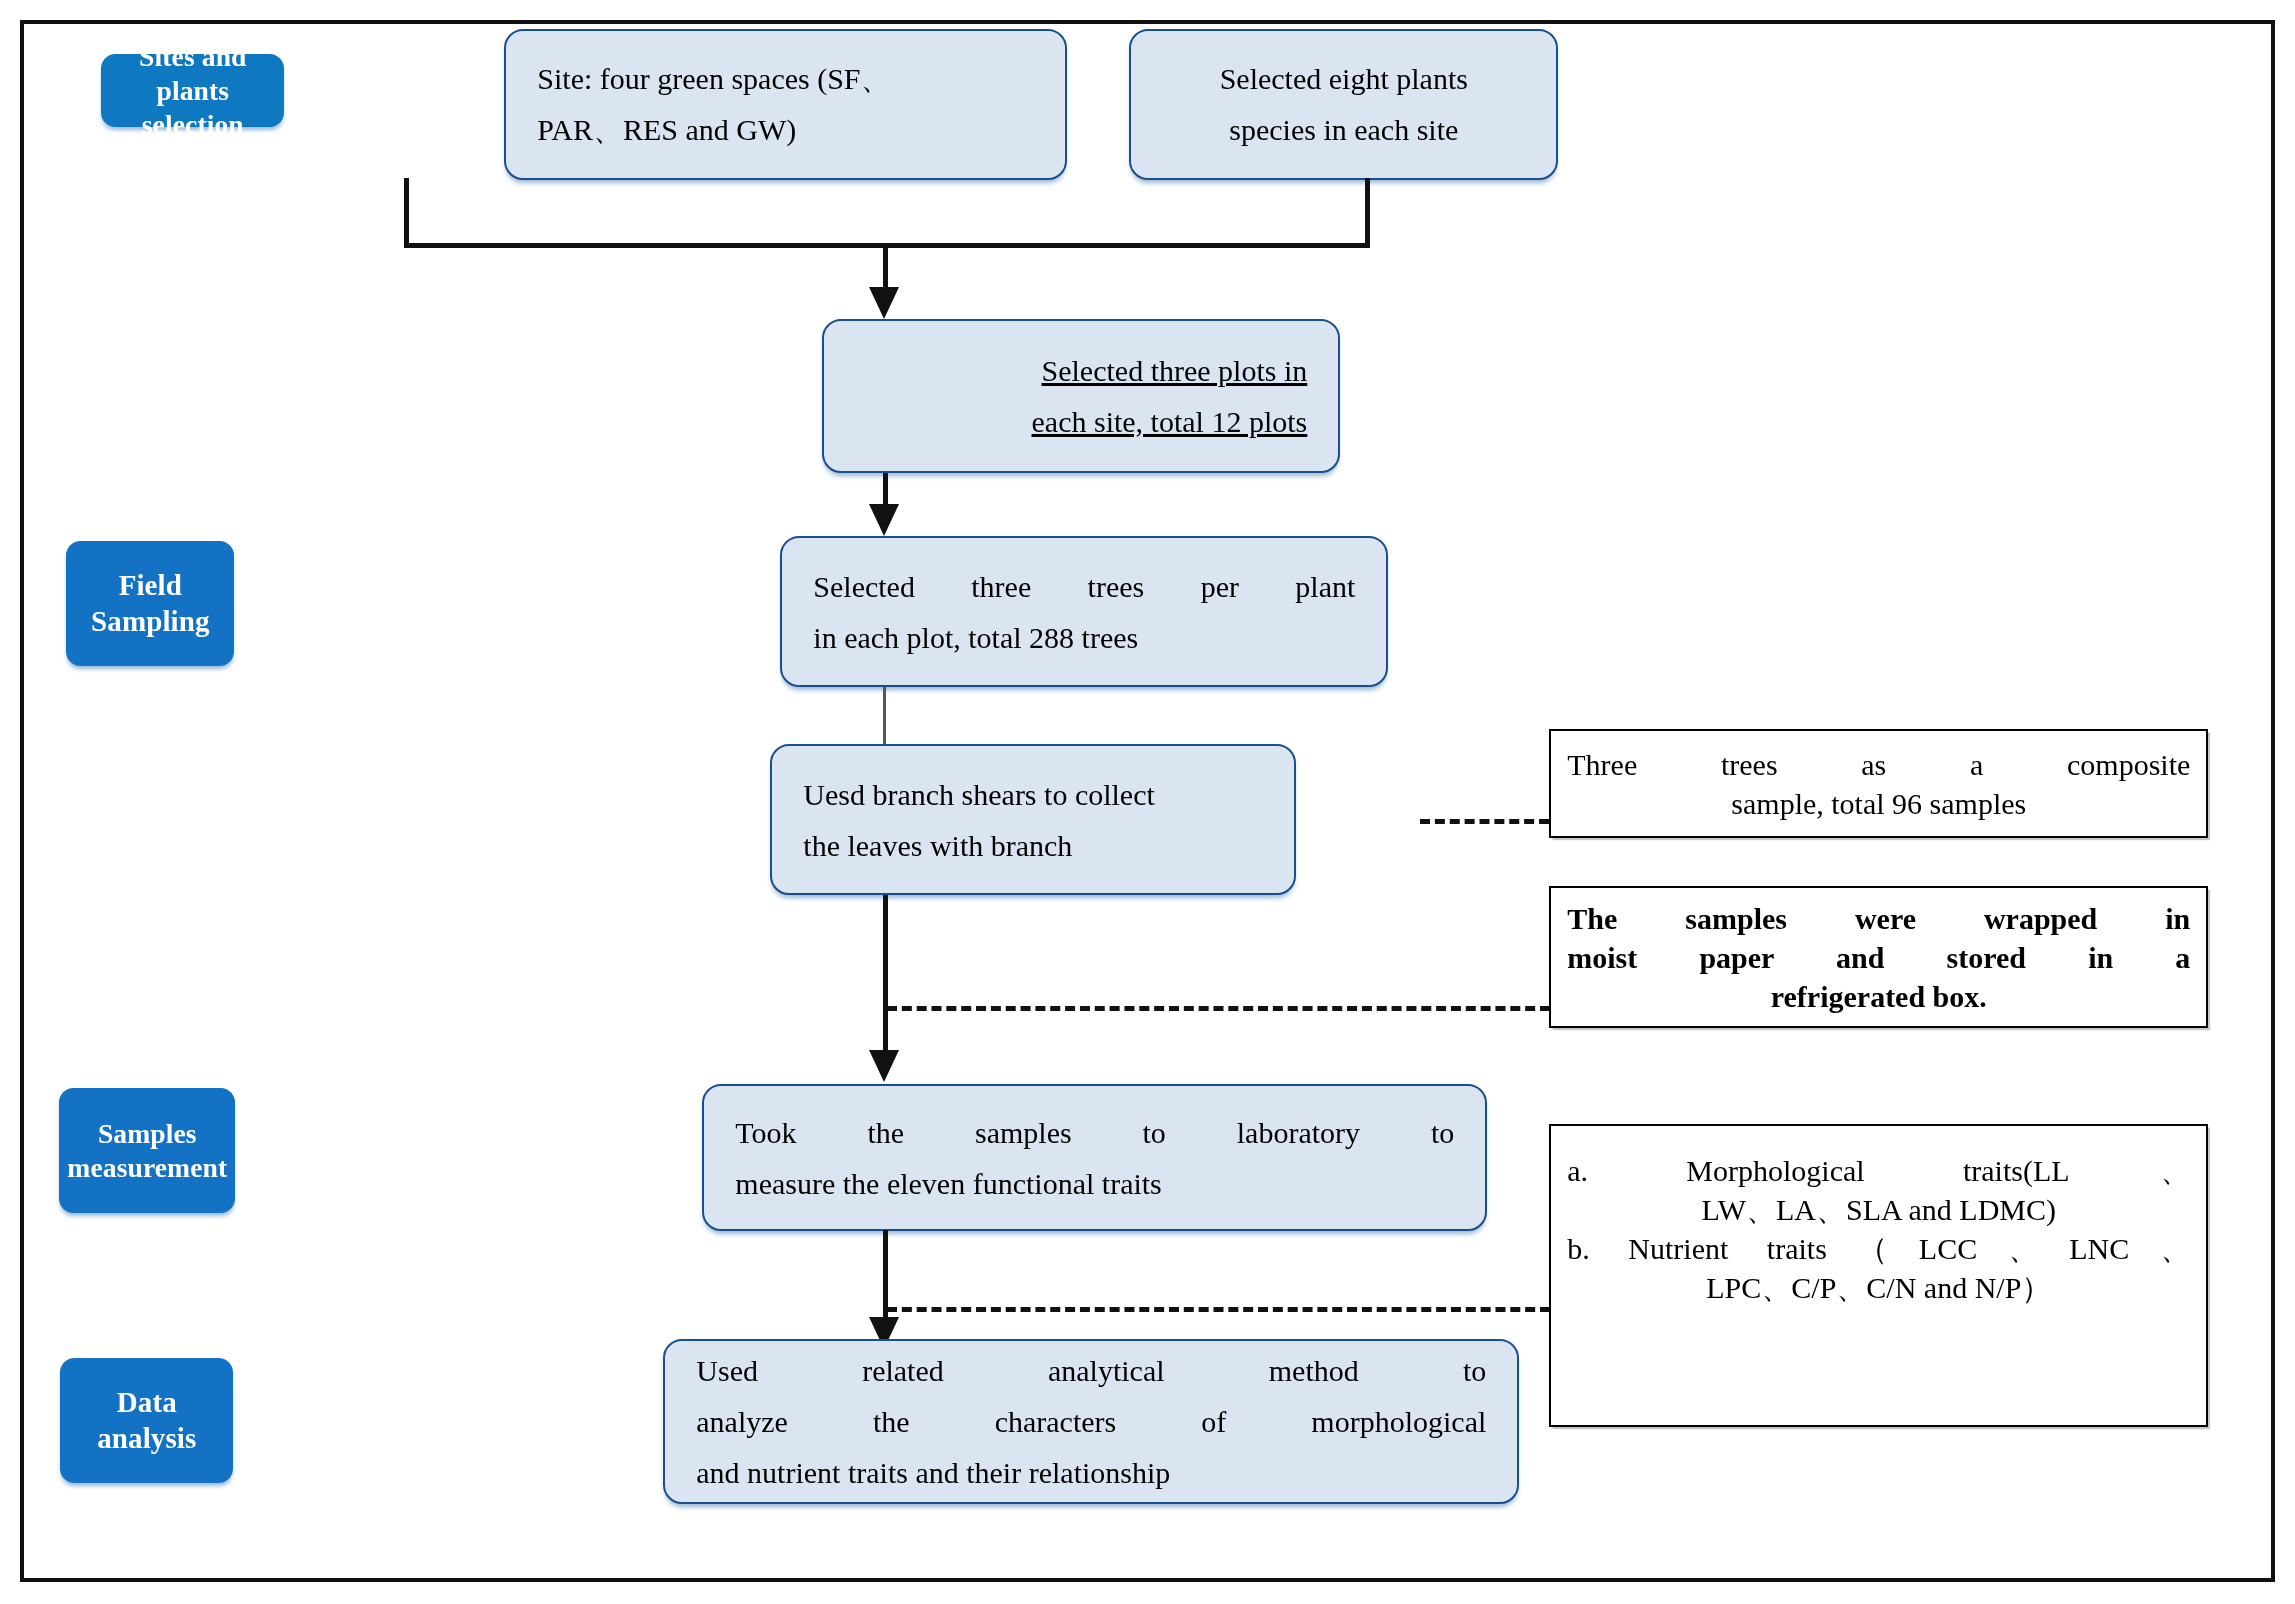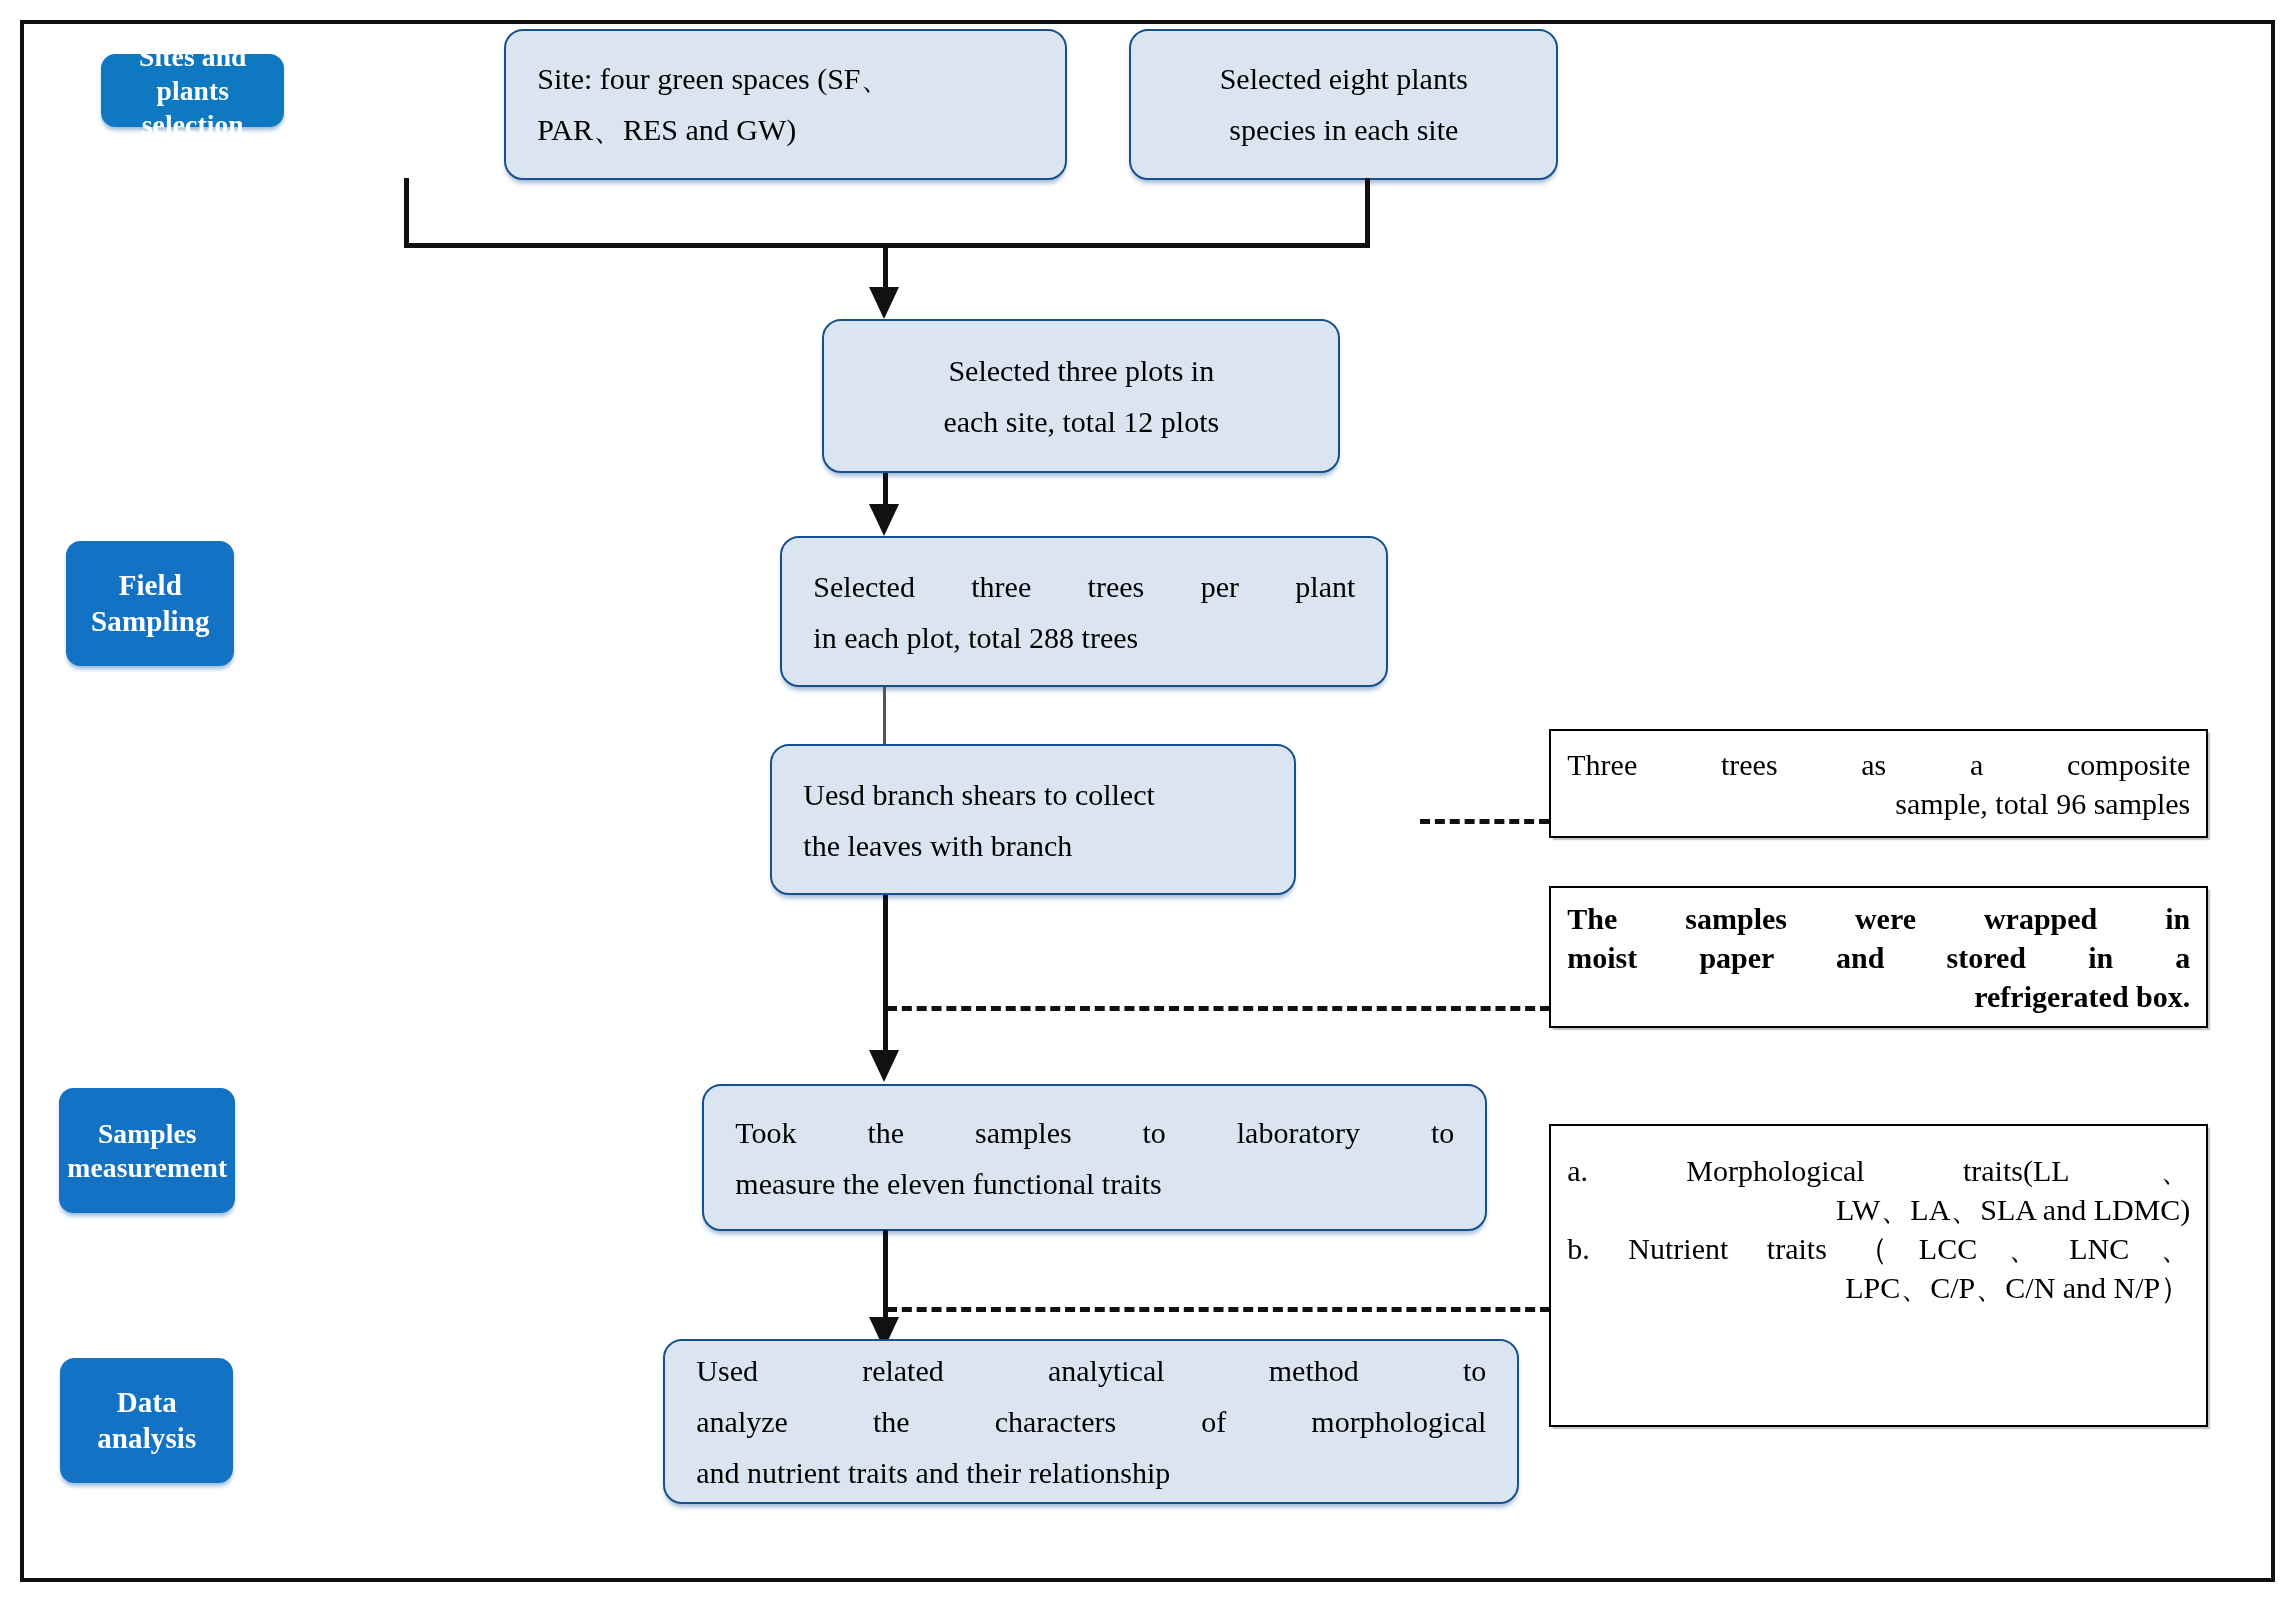--- a/index.html
+++ b/index.html
@@ -59,21 +59,21 @@
     box-sizing:border-box;
     display:flex;align-items:center;
     color:#000000;
     line-height:1.30;
     padding:4.4px 16px;
     box-shadow:2.9px 2.9px 0 -0.7px rgba(0,0,0,.22);
   }
   .note .inner{width:100%;}
   .note .inner p{margin:0;}
   .note .inner p.j{ text-align:justify; text-align-last:justify; }
-  .note .inner p.l{ text-align:right; }
+  .note .inner p.l{ text-align:center; }
   
   .vline{position:absolute;background:#111111;width:4.4px;}
   .vline.thin{width:2.9px;background:#555555;}
   .hline{position:absolute;background:#111111;height:4.4px;}
   .dash{
     position:absolute;height:0;
     border-top:5.1px dashed #111111;
   }
   .arrow{
     position:absolute;
@@ -136,21 +136,21 @@
       </div>
     </div>
 
     <div class="vline" style="left:380px;top:154px;height:70px;"></div>
     <div class="vline" style="left:1341px;top:154px;height:70px;"></div>
     <div class="hline" style="left:380px;top:219px;width:966px;"></div>
     <div class="vline" style="left:859px;top:219px;height:60px;"></div>
     <div class="arrow" style="left:845px;top:263px;"></div>
 
     <div class="proc" style="left:798px;top:295px;width:518px;height:154px;font-size:30px;">
-      <div class="inner" style="text-align:center;">
+      <div class="inner" style="text-align:right;text-decoration:underline;">
         <p>Selected three plots in</p>
         <p>each site, total 12 plots</p>
       </div>
     </div>
 
     <div class="vline" style="left:859px;top:449px;height:45px;"></div>
     <div class="arrow" style="left:845px;top:480px;"></div>
 
     <div class="proc" style="left:756px;top:512px;width:608px;height:151px;font-size:30px;">
       <div class="inner">

